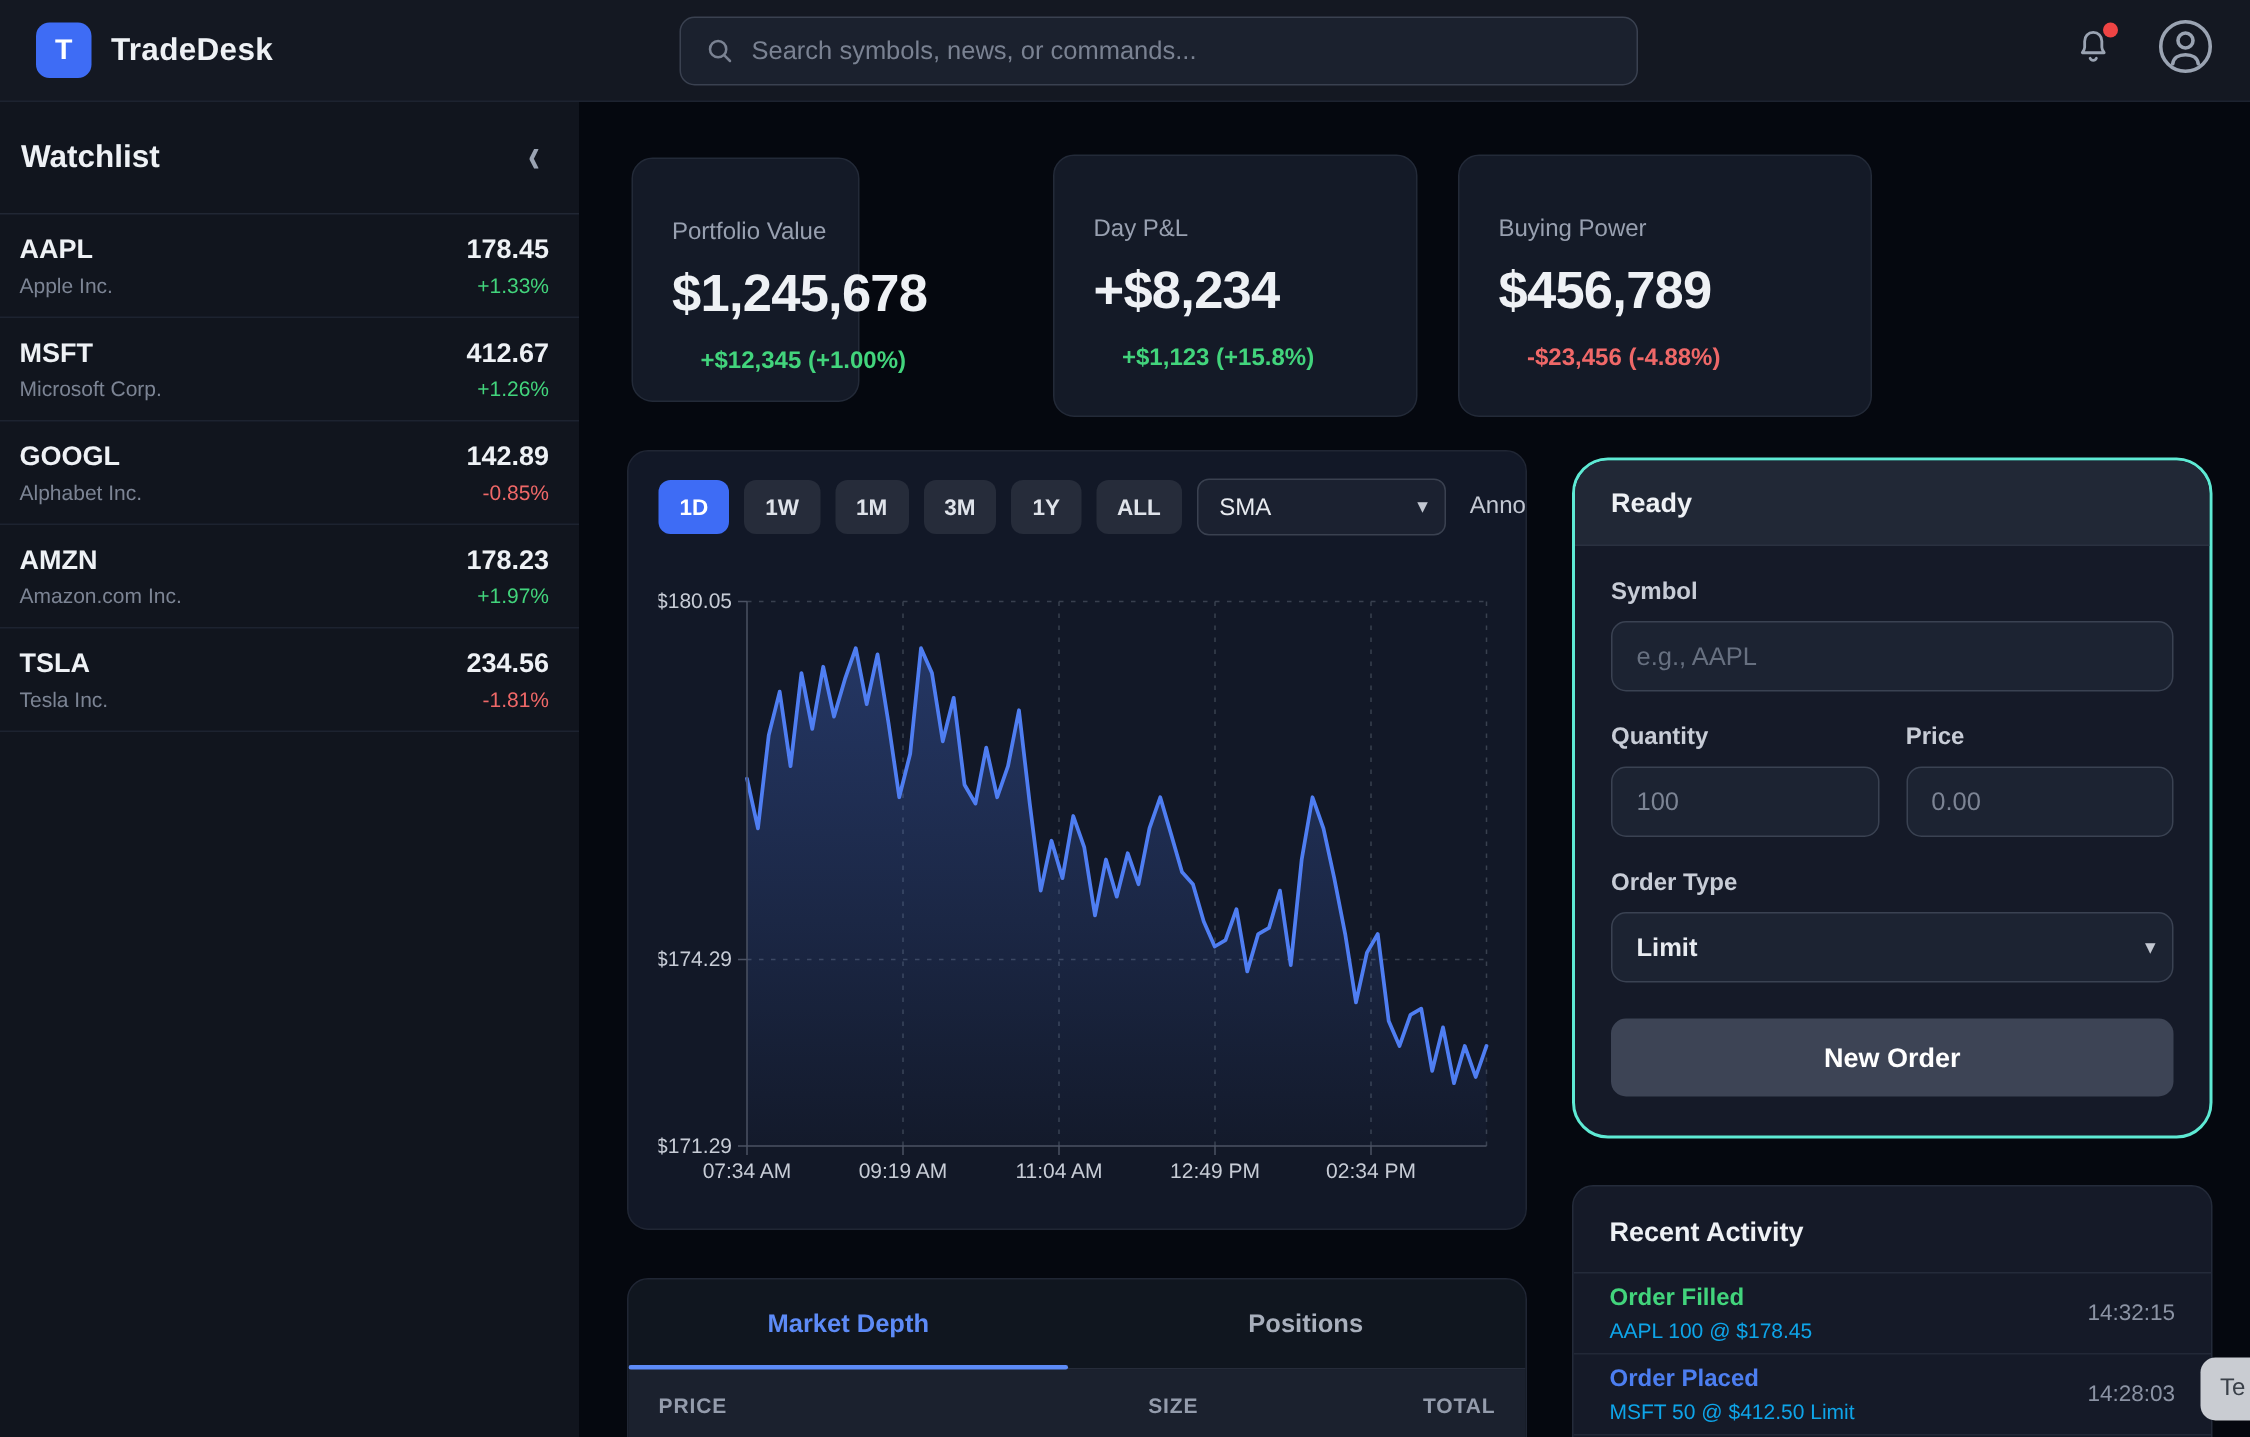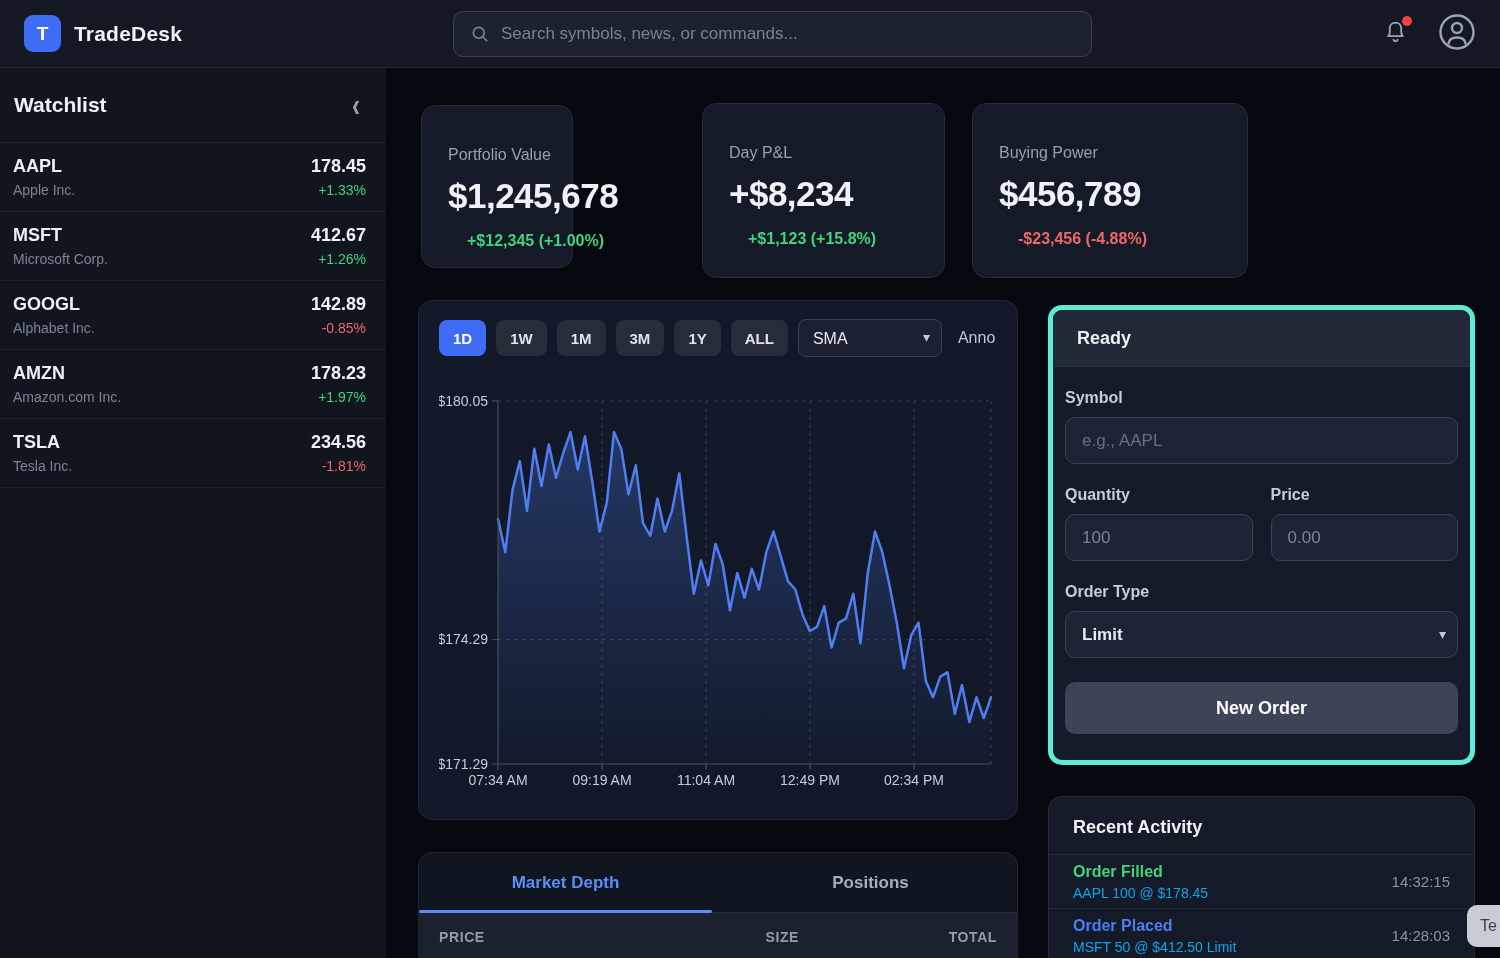--- a/index.html
+++ b/index.html
@@ -79,21 +79,21 @@
   }
   .chart-toolbar { display:flex; align-items:center; gap:10px; white-space:nowrap; }
   .tf-btn {
     height:36px; padding:0 14px; border-radius:8px; background:#262c3a;
     color:#dfe3ea; font-size:15px; font-weight:bold; border:none; cursor:pointer;
     font-family:inherit;
   }
   .tf-btn.active { background:#3e6cf5; color:#fff; }
   .select-wrap { position:relative; display:inline-block; }
   .indicator-select {
-    width:144px; height:38px; background:#1b2130; border:1px solid #3a4150;
+    width:166px; height:38px; background:#1b2130; border:1px solid #3a4150;
     border-radius:8px; color:#e8ebf0; font-size:16px; padding:0 14px;
     appearance:none; -webkit-appearance:none; font-family:inherit; cursor:pointer;
   }
   .select-chevron {
     position:absolute; right:12px; top:50%; transform:translateY(-58%);
     color:#c3c8d2; font-size:14px; pointer-events:none;
   }
   .annotate-label { color:#c3c8d2; font-size:16px; margin-left:6px; cursor:pointer; }
   .chart-area { margin-top:14px; }
   .chart-area svg { display:block; }
@@ -120,28 +120,28 @@
   .depth-head {
     display:grid; grid-template-columns:1fr 1fr 1fr; background:#1b212e;
     padding:16px 20px; font-size:14px; font-weight:bold; color:#949cac;
     letter-spacing:.6px;
   }
   .depth-head .c2 { text-align:right; padding-right:12px; }
   .depth-head .c3 { text-align:right; }
   
   .right-col { width:427px; margin-left:30px; flex:0 0 auto; }
   .order-card {
-    background:#151a28; border:5px solid #5eead4; border-radius:14px;
+    background:#151a28; border:2px solid #5eead4; border-radius:24px;
     margin-top:5px; overflow:hidden;
   }
   .order-head {
     height:57px; background:#212836; border-bottom:1px solid #2a3140;
     display:flex; align-items:center; padding:0 24px; font-size:18px; font-weight:bold;
   }
-  .order-body { padding:22px 12px 26px; }
+  .order-body { padding:22px 24px 26px; }
   .field-label { font-size:16px; font-weight:bold; color:#c7ccd6; margin-bottom:10px; }
   .t-input {
     width:100%; height:47px; background:#1c2332; border:1px solid #3a4252;
     border-radius:10px; padding:0 16px; font-size:17px; color:#7c8494;
     outline:none; font-family:inherit;
   }
   .t-input::placeholder { color:#677080; }
   .qp-row { display:flex; gap:18px; margin-top:22px; }
   .qp-col { flex:1; }
   .ot-block { margin-top:22px; }

